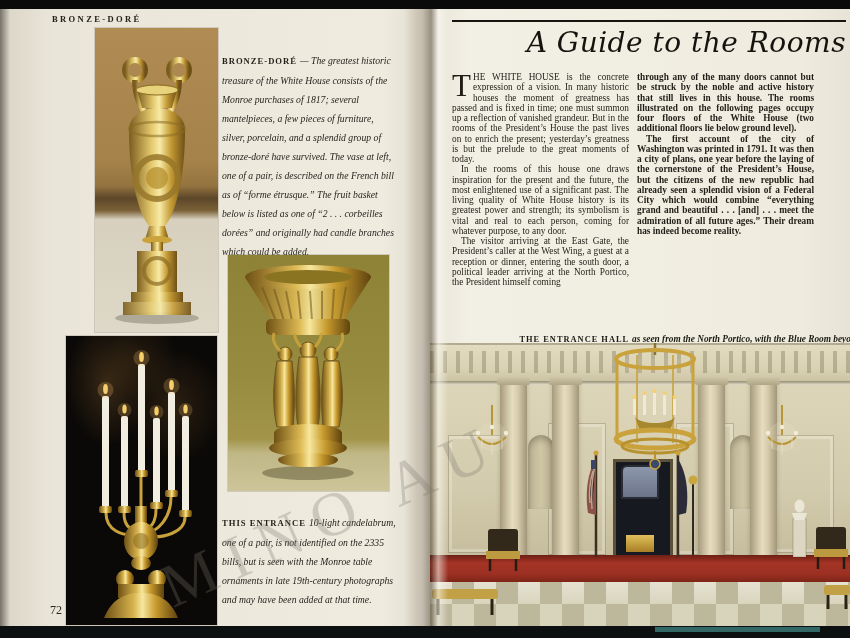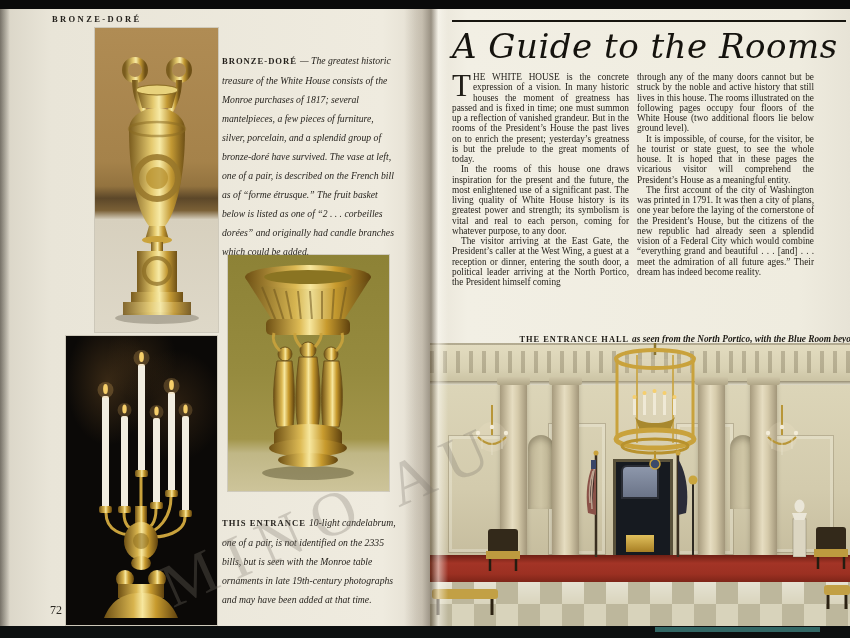--- a/index.html
+++ b/index.html
@@ -27,24 +27,24 @@
      background:linear-gradient(180deg,#b08c54 0%,#a5824a 44%,#93733f 52%,#5c4729 56%,#7a6036 60%,#d7d0be 63%,#ded8c8 100%);}
   .basket-photo{left:228px;top:246px;width:161px;height:236px;
      background:linear-gradient(180deg,#8d8236 0%,#968b3f 50%,#a2954a 78%,#c0b786 84%,#cdc49a 100%);}
   .cand-photo{left:66px;top:327px;width:151px;height:289px;background:
      radial-gradient(ellipse 60px 90px at 28% 16%,rgba(125,88,42,.40),transparent 70%),
      radial-gradient(ellipse 70px 80px at 72% 24%,rgba(110,76,36,.33),transparent 70%),
      radial-gradient(ellipse 50px 60px at 50% 8%,rgba(95,66,30,.3),transparent 70%),#0b0907;}
   .photo svg{position:absolute;left:0;top:0;}
   
   .title-rule{position:absolute;left:452px;top:11px;width:394px;height:2px;background:#17150f;}
-  .rp-title{position:absolute;left:452px;top:17px;width:394px;text-align:left;
-            font-family:"DejaVu Serif","Liberation Serif",serif;font-style:italic;font-size:34px;letter-spacing:.5px;color:#15130e;}
+  .rp-title{position:absolute;left:452px;top:17px;width:394px;text-align:right;
+            font-family:"DejaVu Serif","Liberation Serif",serif;font-style:italic;font-size:28px;letter-spacing:.5px;color:#15130e;}
   .col{position:absolute;top:63px;width:177px;font-size:9.3px;line-height:10.25px;text-align:justify;color:#211e18;}
-  .col1{left:452px;} .col2{left:637px;}
+  .col1{left:452px;} .col2{left:637px;font-weight:bold;}
   .col p{margin:0;}
   .col p + p{text-indent:9px;}
   .dropcap{float:left;font-size:31px;line-height:26px;padding:1px 2px 0 0;font-weight:500;}
   .photo-cap{position:absolute;left:432px;top:316px;width:416px;text-align:right;font-size:9.3px;font-style:italic;font-weight:bold;color:#1d1a14;padding-left:15px;}
   .photo-cap .cap-lead{font-size:8.4px;}
   
   .hall{position:absolute;left:430px;top:334px;width:420px;height:292px;overflow:hidden;background:#d6cfb1;
         box-shadow:inset 20px 0 26px -14px rgba(50,38,22,.55), inset 0 -8px 14px -8px rgba(40,32,18,.4);}
   .entab{position:absolute;left:0;top:0;width:420px;height:42px;
      background:
@@ -240,21 +240,20 @@
     <div class="title-rule"></div>
     <div class="rp-title">A Guide to the Rooms</div>
 
     <div class="col col1">
       <p><span class="dropcap">T</span><span>HE WHITE HOUSE is the concrete expression of a vision. In many historic houses the moment of greatness has passed and is fixed in time; one must summon up a reflection of vanished grandeur. But in the rooms of the President’s House the past lives on to enrich the present; yesterday’s greatness is but the prelude to the great moments of today.</span></p>
       <p>In the rooms of this house one draws inspiration for the present and the future, the most enlightened use of a significant past. The living quality of White House history is its greatest power and strength; its symbolism is vital and real to each person, coming for whatever purpose, to any door.</p>
       <p>The visitor arriving at the East Gate, the President’s caller at the West Wing, a guest at a reception or dinner, entering the south door, a political leader arriving at the North Portico, the President himself coming</p>
     </div>
     <div class="col col2">
       <p>through any of the many doors cannot but be struck by the noble and active history that still lives in this house. The rooms illustrated on the following pages occupy four floors of the White House (two additional floors lie below ground level).</p>
-      <p>It is impossible, of course, for the visitor, be he tourist or state guest, to see the whole house. It is hoped that in these pages the vicarious visitor will comprehend the President’s House as a meaningful entity.</p>
       <p>The first account of the city of Washington was printed in 1791. It was then a city of plans, one year before the laying of the cornerstone of the President’s House, but the citizens of the new republic had already seen a splendid vision of a Federal City which would combine “everything grand and beautiful . . . [and] . . . meet the admiration of all future ages.” Their dream has indeed become reality.</p>
     </div>
 
     <p class="photo-cap"><span class="cap-lead">THE ENTRANCE HALL</span><span>as seen from the North Portico, with the Blue Room beyond.</span></p>
 
     <div class="hall">
       <div class="wall"></div>
       <div class="panel" style="left:18px;top:92px;width:66px;height:116px;"></div>
       <div class="panel" style="left:336px;top:92px;width:66px;height:116px;"></div>
       <div class="panel" style="left:118px;top:80px;width:56px;height:130px;"></div>

